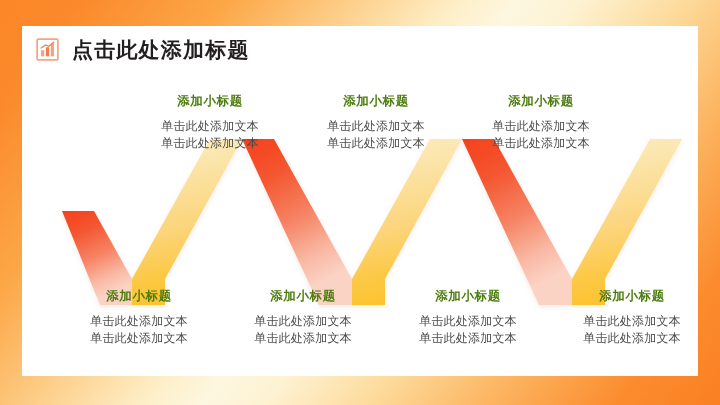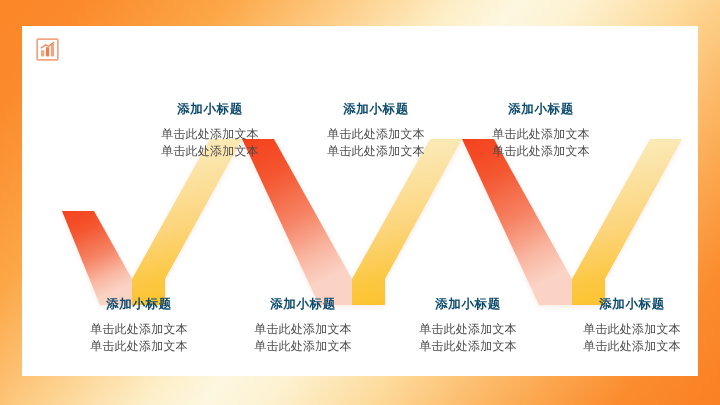--- a/index.html
+++ b/index.html
@@ -78,24 +78,24 @@
 
   
   .block {
     position: absolute;
     width: 190px;
     text-align: center;
   }
   .block .sub {
     font-size: 12.5px;
     font-weight: bold;
-    color: #0c4a6e;
+    color: #4d7c0f;
     letter-spacing: 0.6px;
     line-height: 1.2;
-    margin: 8px 0 9px 0;
+    margin: 0 0 9px 0;
     white-space: nowrap;
   }
   .block .body {
     font-size: 12px;
     color: #4a4a4a;
     line-height: 1.45;
     letter-spacing: 0.2px;
     white-space: nowrap;
   }
 
@@ -121,20 +121,21 @@
     <div class="header">
       <span class="title-icon-wrap">
         <svg class="title-icon" viewBox="0 0 24 24" xmlns="http://www.w3.org/2000/svg">
           <rect x="1.2" y="1.2" width="21.6" height="21.6" rx="1" fill="none" stroke="#f3a583" stroke-width="1.8"></rect>
           <rect x="5.2" y="12.8" width="3.4" height="6.4" fill="#f3a583"></rect>
           <rect x="10.3" y="9.6" width="3.4" height="9.6" fill="#ef7f4e"></rect>
           <rect x="15.4" y="5.6" width="3.4" height="13.6" fill="#f3a583"></rect>
           <path d="M5 10.6 L10 7.2 L13.4 8.6 L19 4.2" fill="none" stroke="#ef7f4e" stroke-width="1.2"></path>
         </svg>
       </span>
+      <span class="title-text">点击此处添加标题</span>
     </div>
 
     <svg id="zigzag" viewBox="0 0 676 350" xmlns="http://www.w3.org/2000/svg">
       <defs>
 
         <linearGradient id="gRed" x1="0" y1="0" x2="0.35" y2="1">
           <stop offset="0%" stop-color="#f4411c"></stop>
           <stop offset="28%" stop-color="#f45630"></stop>
           <stop offset="58%" stop-color="#f68364"></stop>
           <stop offset="82%" stop-color="#f9b7a2"></stop>

